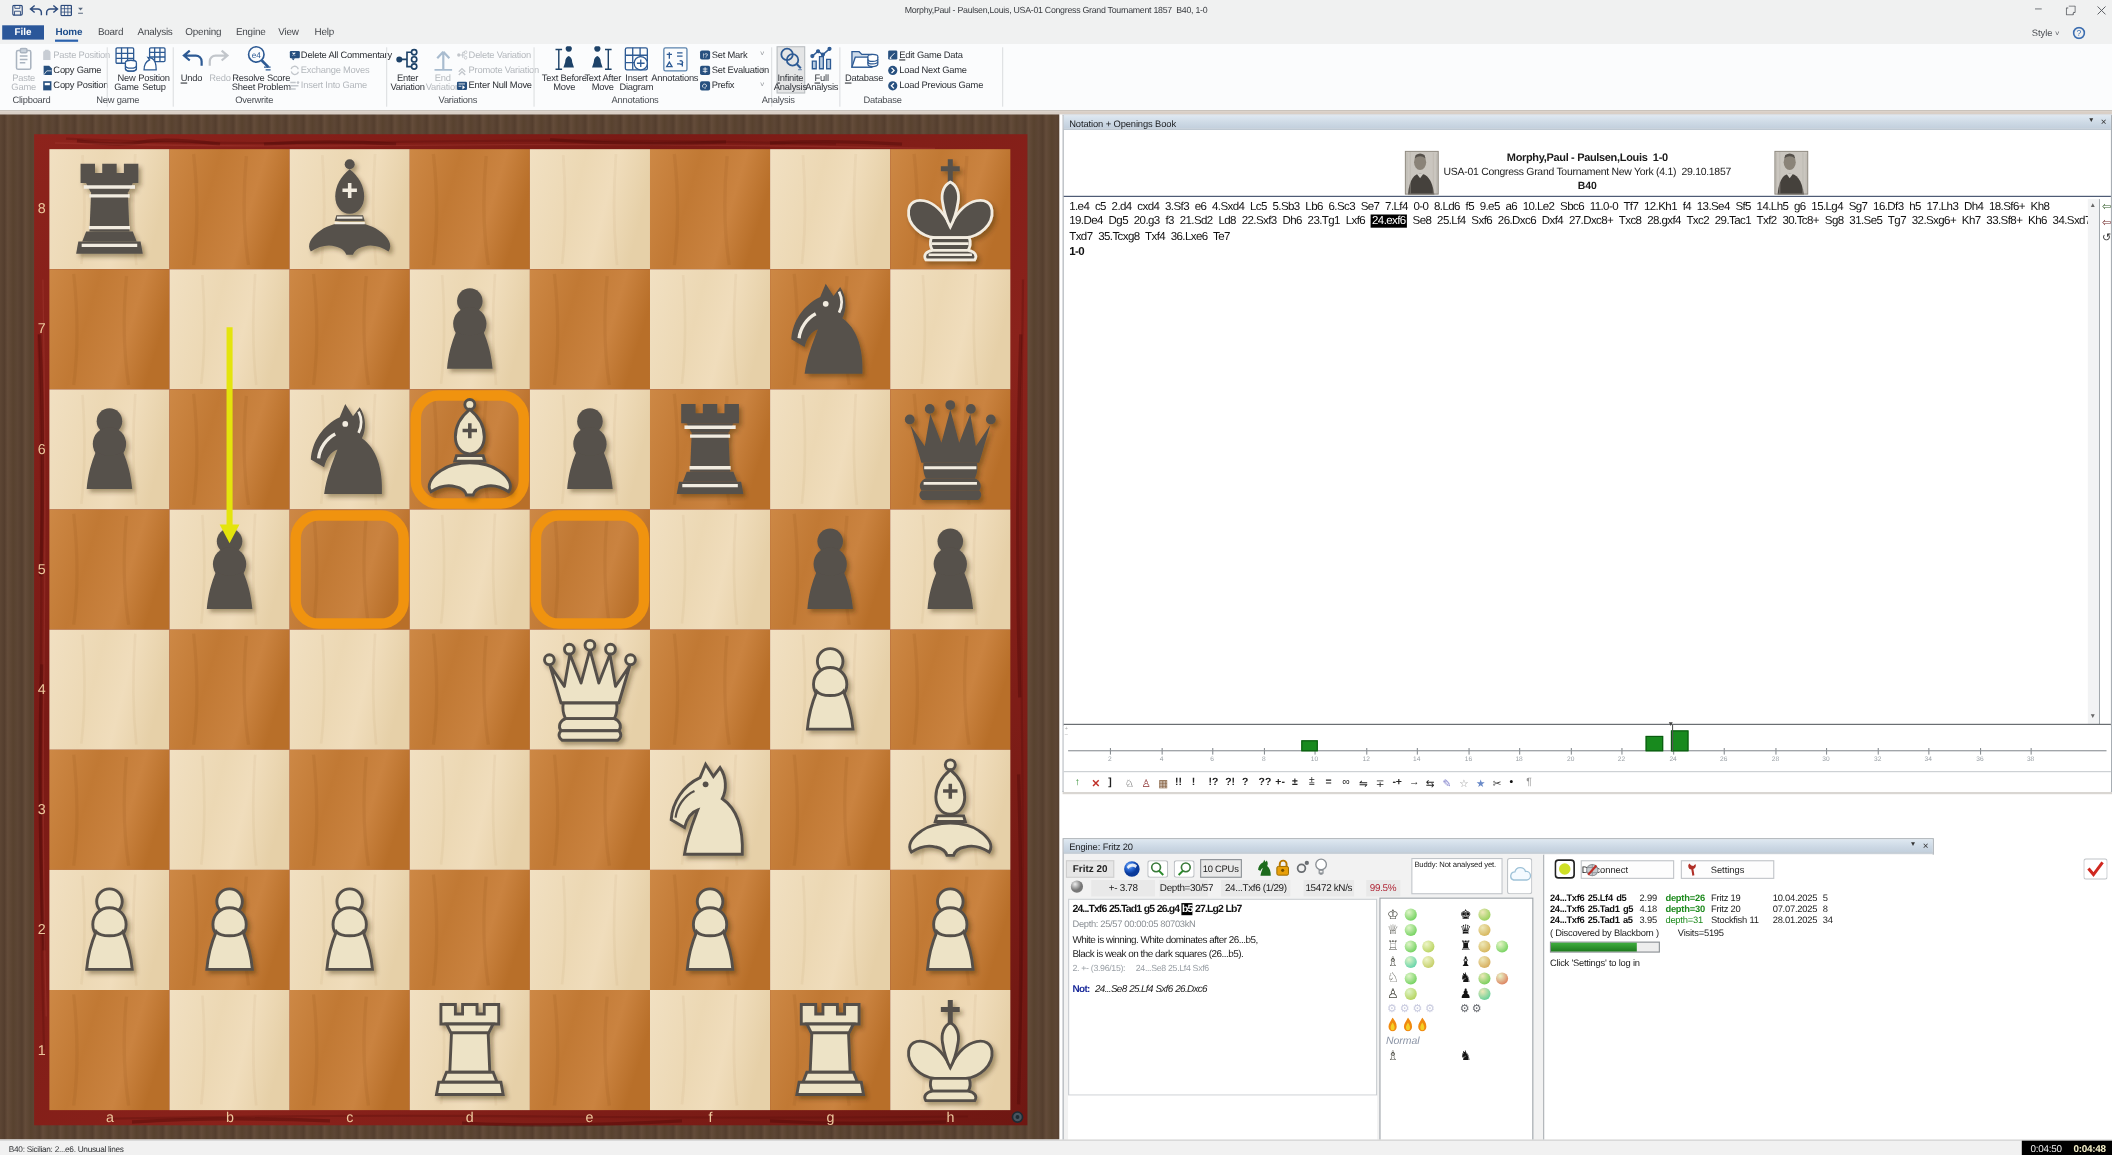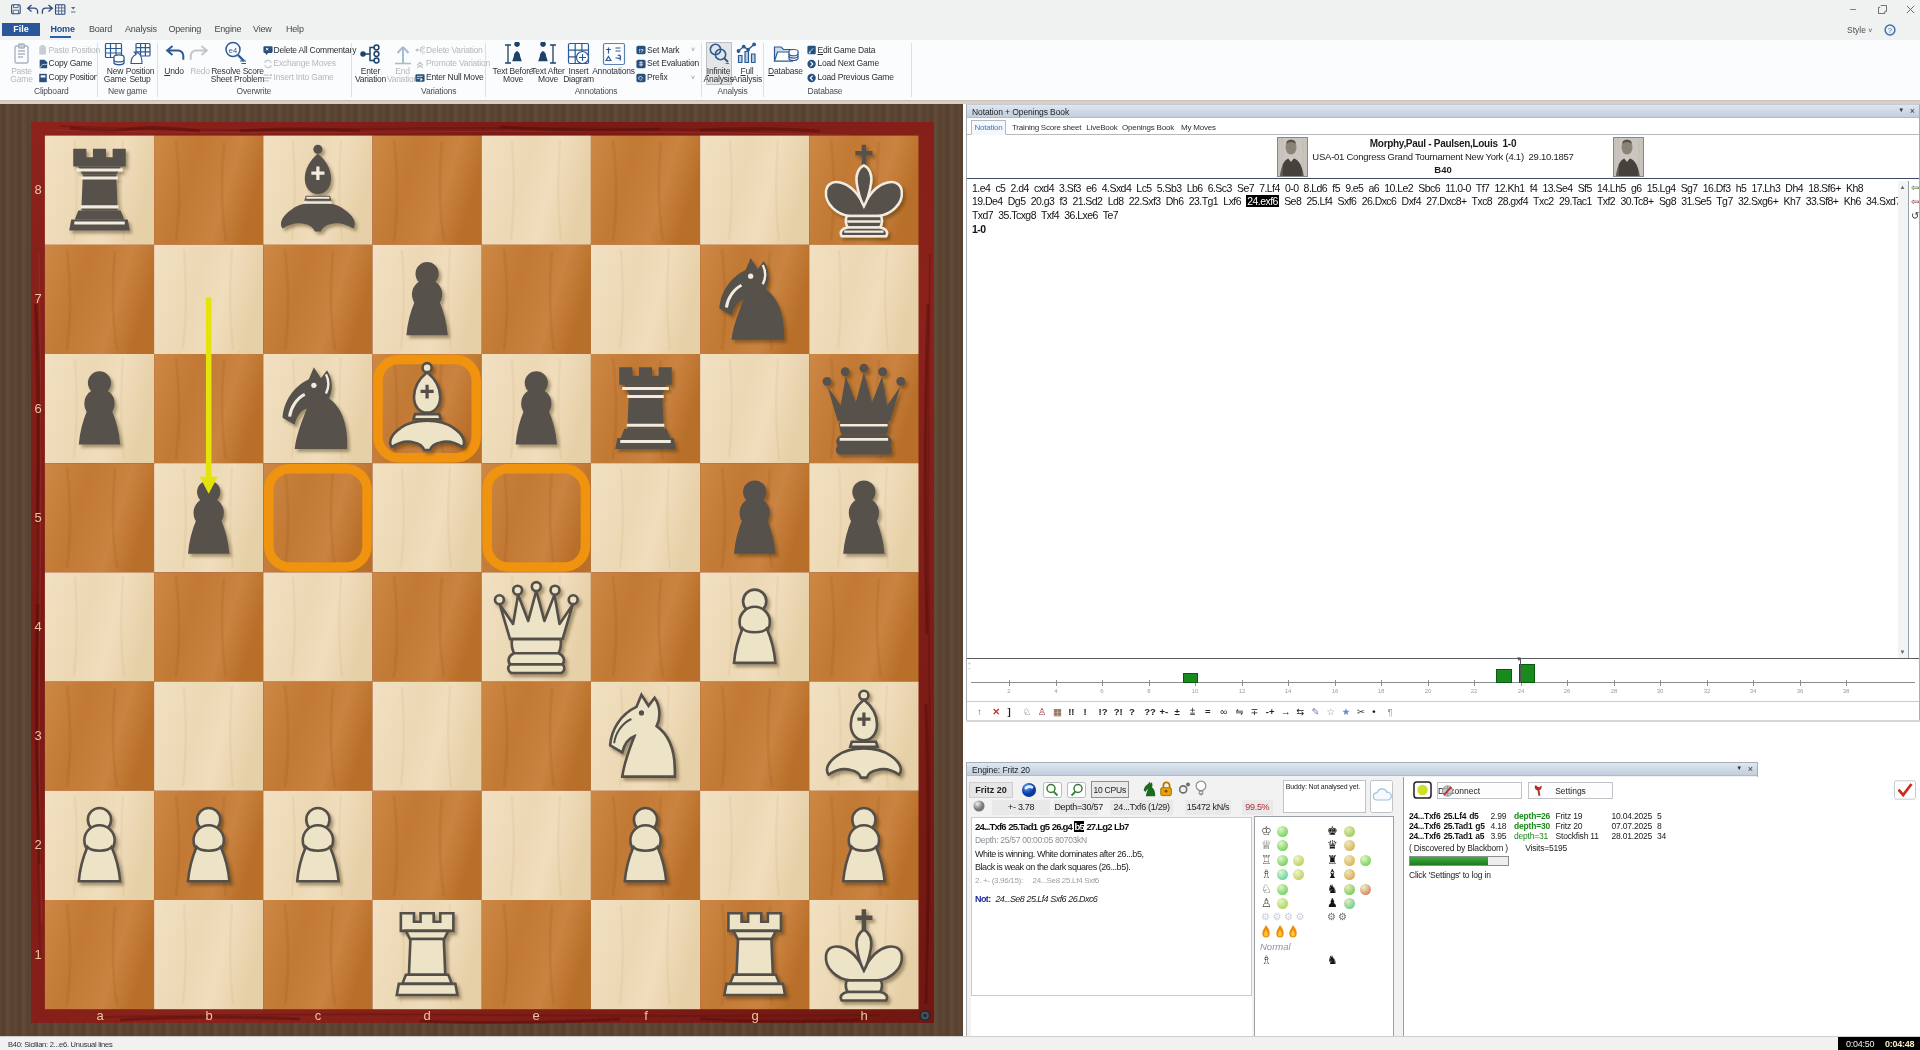--- a/index.html
+++ b/index.html
@@ -1,21 +1,21 @@
 <!DOCTYPE html>
 <html><head><meta charset="utf-8"><title>Morphy,Paul - Paulsen,Louis</title><style>
 *{margin:0;padding:0;box-sizing:border-box;}
 html,body{width:1920px;height:1050px;overflow:hidden;background:#fff;
  font-family:"Liberation Sans",sans-serif;}
 .abs{position:absolute;}
 #titlebar{left:0;top:0;width:1920px;height:20px;background:#f0f1f1;}
 #menurow{left:0;top:20px;width:1920px;height:20px;background:#f0f1f1;}
 #ribbon{left:0;top:40px;width:1920px;height:60px;background:#fbfcfd;}
 .gsep{position:absolute;top:3px;height:54px;width:1px;background:#dddfe2;}
-.glabel{position:absolute;top:46px;font-size:8.5px;letter-spacing:-0.2px;color:#4a4e54;text-align:center;}
+.glabel{position:absolute;top:46px;font-size:8.5px;letter-spacing:-0.2px;color:#4a4e54;text-align:left;}
 .blabel{position:absolute;top:26.5px;font-size:8.5px;letter-spacing:-0.2px;color:#31343a;text-align:center;line-height:8px;}
 .srow{position:absolute;height:11px;font-size:8.5px;letter-spacing:-0.2px;color:#2c2f34;white-space:nowrap;line-height:11px;}
 .gray, .gray *{color:#b4b8bd !important;}
 .menutab{position:absolute;top:4px;font-size:9px;letter-spacing:-0.2px;color:#46494e;}
 #board-panel{left:0;top:104px;width:963px;height:932px;
  background:repeating-linear-gradient(90deg,#5d4635 0px,#543e2e 4px,#644c3a 7px,#58422f 12px,#5d4635 16px);}
 #statusbar{left:0;top:1036px;width:1920px;height:14px;background:#f1f1f1;border-top:1px solid #cfcfcf;font-size:7.5px;letter-spacing:-0.25px;color:#2e3033;}
 .paneltitle{position:absolute;left:0;width:100%;height:13px;
  background:linear-gradient(180deg,#dee8f1 0%,#cdd9e5 55%,#c2cfdc 100%);
  border-bottom:1px solid #aebbc8;font-size:8.5px;letter-spacing:-0.1px;color:#1c1e21;}
@@ -29,20 +29,21 @@
       <g fill="none" stroke="#2c4a7c" stroke-width="1.1">
         <rect x="0.6" y="0.8" width="8.6" height="9" rx="1.2"></rect>
         <path d="M2.5,0.8 v2.8 h4.6 v-2.8 M2.2,9.8 v-3.6 h5.4 v3.6" stroke-width="0.8"></path>
         <path d="M17.2,4.2 h6.2 a3.2,3.2 0 0,1 3.2,3.2 v2.4 M20.5,1 l-3.8,3.2 3.8,3.2" stroke-width="1.3"></path>
         <path d="M40.8,4.2 h-6.2 a3.2,3.2 0 0,0 -3.2,3.2 v2.4 M37.5,1 l3.8,3.2 -3.8,3.2" stroke-width="1.3"></path>
         <rect x="44.5" y="0.8" width="9.4" height="9.4" rx="0.8"></rect>
         <path d="M47.6,0.8 v9.4 M50.7,0.8 v9.4 M44.5,3.9 h9.4 M44.5,7 h9.4" stroke-width="0.7"></path>
       </g>
       <path d="M60,3 h4.4 l-2.2,2.6 Z M60,7.6 h4.4 v0.9 h-4.4 Z" fill="#5a6a80"></path>
     </svg>
+    <div class="abs" style="left:0;width:1920px;top:5px;text-align:center;font-size:8px;letter-spacing:-0.25px;color:#3a3d42">Morphy,Paul - Paulsen,Louis, USA-01 Congress Grand Tournament 1857&nbsp; B40, 1-0</div>
     <div class="abs" style="left:1846px;top:0px;width:74px;height:20px;color:#5a5d62">
       <span class="abs" style="left:4px;top:2px;font-size:11px">–</span>
       <svg class="abs" style="left:32px;top:5px" width="9" height="9" viewBox="0 0 10 10">
         <path d="M2.5,2.5 h-2 v7 h7 v-2 M3,0.5 h6.5 v6.5 h-2" fill="none" stroke="#5a5d62"></path>
       </svg>
       <svg class="abs" style="left:60px;top:5px" width="9" height="9" viewBox="0 0 10 10">
         <path d="M1,1 L9,9 M9,1 L1,9" stroke="#5a5d62" fill="none"></path>
       </svg>
     </div>
   </div>
@@ -595,29 +596,20 @@
       <use href="#wk" x="813.4" y="800.1" width="101" height="101" filter="url(#ds)"></use>
       <line x1="208.7" y1="193.4" x2="208.7" y2="373.8" stroke="#e4e40c" stroke-width="5.5"></line>
       <path d="M199.7,372.8 h18 l-9,17 Z" fill="#e4e40c"></path>
     </svg>
   </div>
 <div class="abs" style="left:966px;top:104px;width:954px;height:616px;background:#fff;border:1px solid #a8aeb4;border-top:1px solid #c6ccd2">
     <div class="paneltitle" style="top:0">
       <span style="position:absolute;left:5px;top:1.5px">Notation + Openings Book</span>
       <span style="position:absolute;right:15px;top:2px;font-size:6px;color:#333">▼</span>
       <span style="position:absolute;right:4px;top:0.5px;font-size:9px;color:#333">×</span>
-    </div>
-    <div class="abs" style="left:0;top:14px;width:952px;height:16px;background:#fff">
-      <div class="abs" style="left:0;top:15px;width:952px;height:1px;background:#b5bac0"></div>
-      <div class="abs" style="left:4px;top:1px;width:35px;height:15px;background:#f3f8fd;border:1px solid #b5bac0;border-bottom:1px solid #f3f8fd;color:#4a7ab8;font-size:8px;letter-spacing:-0.2px;text-align:center;line-height:14px">Notation</div>
-      <div class="abs" style="left:42px;top:2px;width:33px;font-size:8px;letter-spacing:-0.2px;color:#2e3033;text-align:center;line-height:14px">Training</div>
-      <div class="abs" style="left:73.5px;top:2px;width:41px;font-size:8px;letter-spacing:-0.2px;color:#2e3033;text-align:center;line-height:14px">Score sheet</div>
-      <div class="abs" style="left:118px;top:2px;width:34px;font-size:8px;letter-spacing:-0.2px;color:#2e3033;text-align:center;line-height:14px">LiveBook</div>
-      <div class="abs" style="left:154.5px;top:2px;width:53px;font-size:8px;letter-spacing:-0.2px;color:#2e3033;text-align:center;line-height:14px">Openings Book</div>
-      <div class="abs" style="left:210.5px;top:2px;width:42px;font-size:8px;letter-spacing:-0.2px;color:#2e3033;text-align:center;line-height:14px">My Moves</div>
     </div>
     <svg class="abs" style="left:310px;top:32px" width="31" height="40" viewBox="0 0 31 40">
       <rect width="31" height="40" fill="#cac6bf"></rect>
       <ellipse cx="14" cy="10.5" rx="5.5" ry="7" fill="#8a8378"></ellipse>
       <path d="M9,7 q5,-4 10,0 l-1,-3 q-4,-3 -8,0 Z" fill="#55504a"></path>
       <path d="M3,40 C4,26 9,21 14,21 C20,21 25,26 27,40 Z" fill="#45413c"></path>
       <path d="M11,21 l3,4 3,-4 Z" fill="#cfccc5"></path>
       <g stroke="#b5b1a9" stroke-width="0.6" opacity="0.8">
         <path d="M2,2 v36 M5,1 v38 M26,2 v37 M29,3 v36"></path>
       </g>

